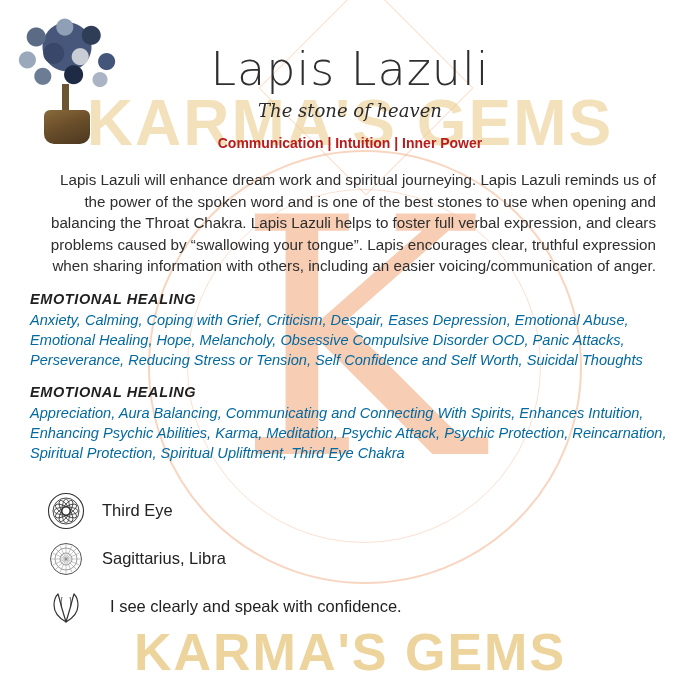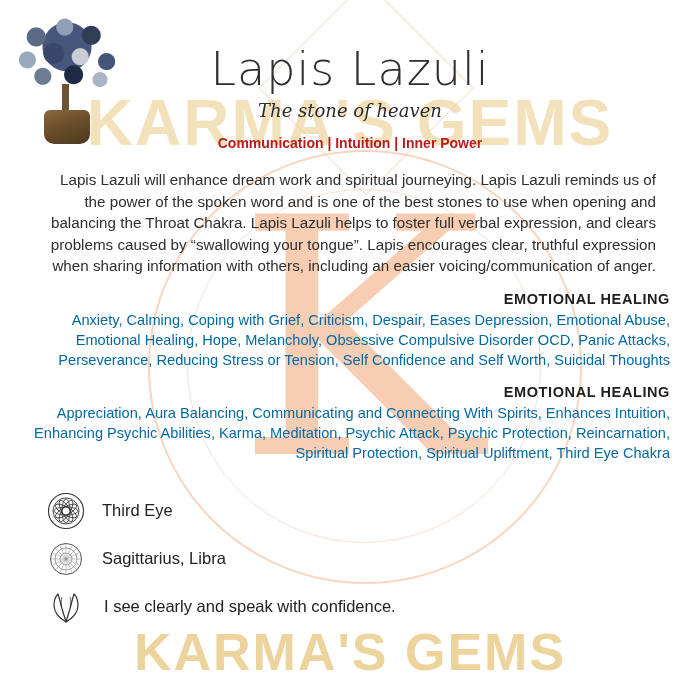--- a/index.html
+++ b/index.html
@@ -180,21 +180,22 @@
     font-size: 15.2px;
     line-height: 21.5px;
     color: #2e2e2e;
   }
 
   .section {
     margin-top: 14px;
     width: 640px;
     margin-left: auto;
     margin-right: auto;
-    text-align: right;
+    text-align: left;
+    font-style: italic;
   }
   .section-heading {
     font-size: 14.5px;
     font-weight: bold;
     letter-spacing: 0.6px;
     color: #1f1f1f;
     margin-bottom: 3px;
   }
   .section-body {
     font-size: 14.6px;
@@ -219,21 +220,21 @@
     display: flex;
     align-items: center;
     justify-content: center;
   }
   .attr-label {
     margin-left: 16px;
     font-size: 16.5px;
     color: #222;
   }
   .attr-row.affirmation .attr-label {
-    margin-left: 18px;
+    margin-left: 24px;
   }
 </style>
 </head>
 <body>
 
 <div id="watermark-layer">
   <div class="wm-diamond"></div>
   <div class="wm-ring r1"></div>
   <div class="wm-ring r2"></div>
   <div class="wm-glyph">K</div>

